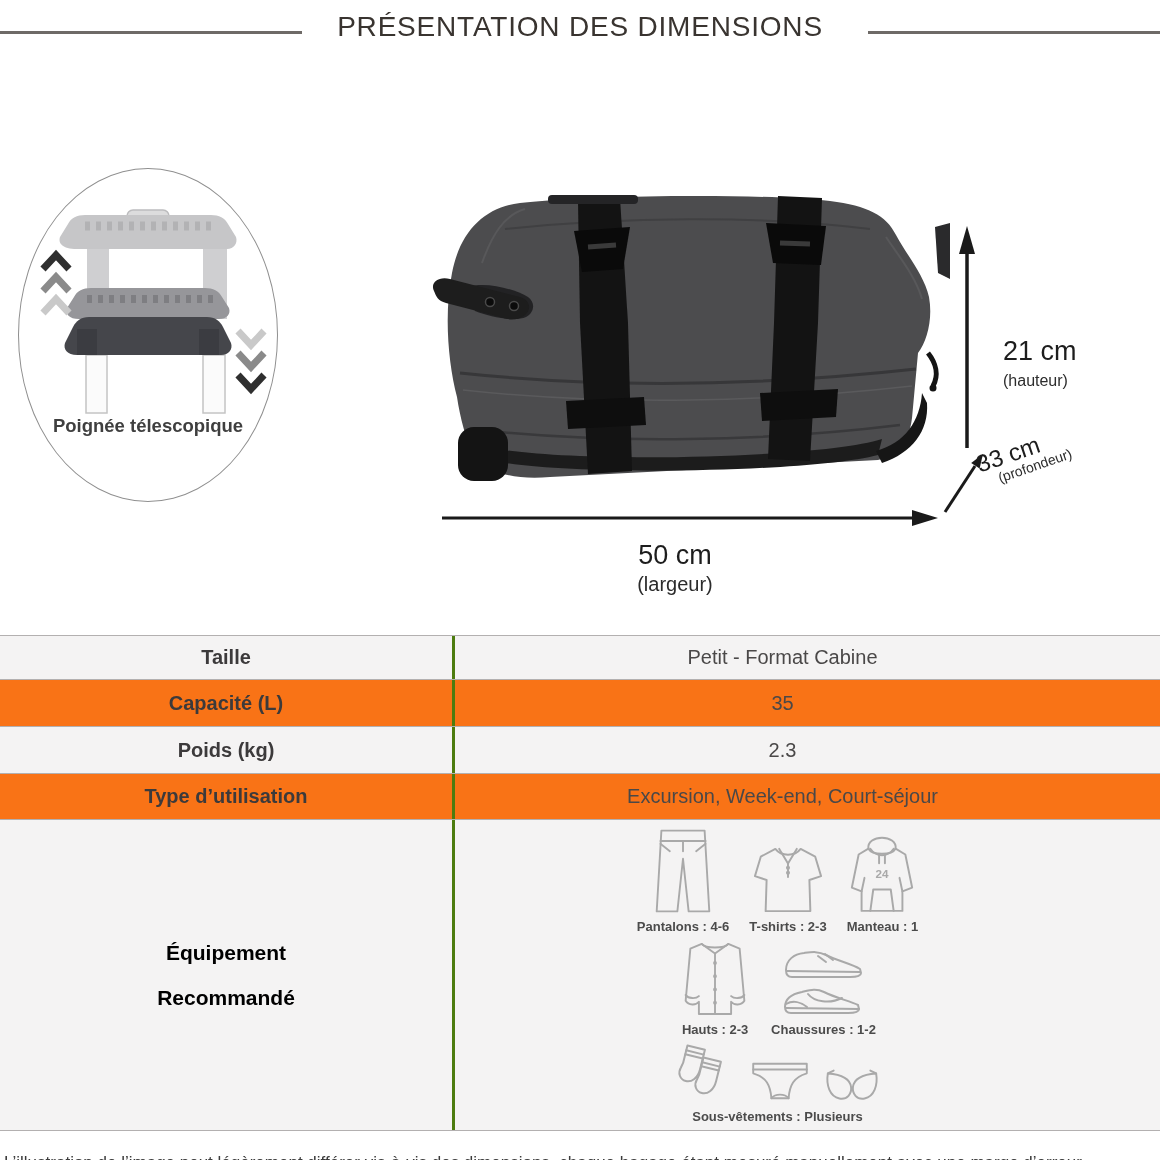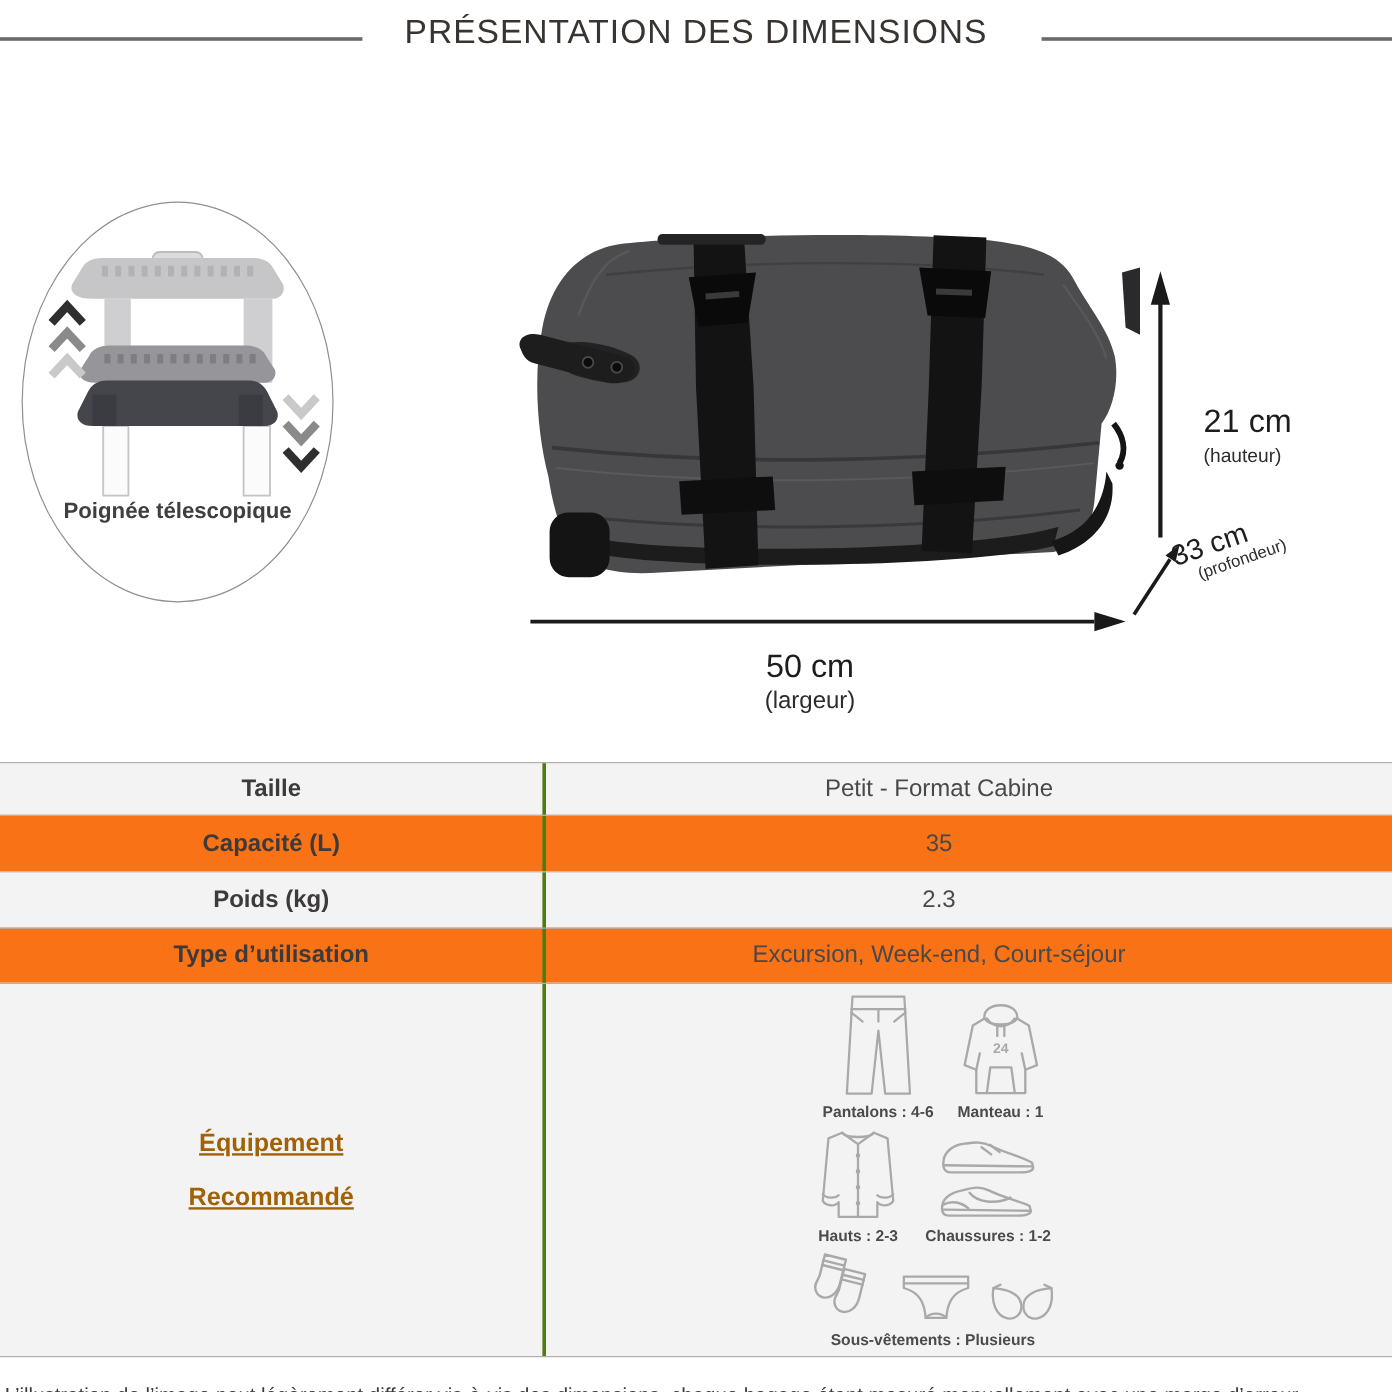--- a/index.html
+++ b/index.html
@@ -36,21 +36,21 @@
   .trow:last-child{border-bottom:1px solid #b3b0b0;}
   .trow.shade{background:#f4f3f3;}
   .trow.plain{background:#f97316;}
   .tlabel{width:455px;box-sizing:border-box;display:flex;align-items:center;justify-content:center;
           border-right:3px solid #4d7c0f;
           font-size:20px;font-weight:700;color:#3c3a3b;}
   .tvalue{flex:1;display:flex;align-items:center;justify-content:center;
           box-sizing:border-box;padding-right:50px;font-size:20px;color:#4a4848;}
   .r1{height:44px;} .r2{height:47px;} .r3{height:47px;} .r4{height:46px;} .r5{height:312px;}
   .equip-title{display:flex;flex-direction:column;align-items:center;gap:21px;
-               font-size:21px;font-weight:700;color:#a16207;line-height:1.1;text-decoration:underline;}
+               font-size:21px;font-weight:700;color:#000000;line-height:1.1;}
 
   
   .equip-content{display:flex;flex-direction:column;align-items:center;gap:6px;padding-right:10px;}
   .equip-row{display:flex;align-items:flex-end;gap:20px;}
   .equip-group{display:flex;flex-direction:column;align-items:center;}
   .equip-caption{margin-top:4px;font-size:13px;font-weight:600;color:#4b4b4b;white-space:nowrap;}
   .uw-icons{display:flex;align-items:flex-end;gap:14px;}
   .oicon{stroke:#a9a9a9;fill:none;stroke-width:2;stroke-linecap:round;stroke-linejoin:round;}
   .oicon text{stroke:none;fill:#a9a9a9;font-family:"Liberation Sans",sans-serif;font-weight:700;font-size:12px;}
 
@@ -203,20 +203,30 @@
               <svg class="oicon" width="62" height="88" viewBox="0 0 66 92">
                 <path d="M10 3 H56 L61 89 H39 L33 33 L27 89 H5 Z"></path>
                 <path d="M9 14 H57"></path>
                 <path d="M9 17 L19 25"></path>
                 <path d="M57 17 L47 25"></path>
                 <path d="M33 14 V25"></path>
               </svg>
               <div class="equip-caption">Pantalons : 4-6</div>
             </div>
             <div class="equip-group">
+              <svg class="oicon" width="72" height="70" viewBox="0 0 74 72">
+                <path d="M24 4 L9 12 L3 32 L15 36 L14 68 H60 L59 36 L71 32 L65 12 L50 4 C44 12 30 12 24 4 Z"></path>
+                <path d="M28 4 L37 19 L46 4"></path>
+                <path d="M37 19 V33"></path>
+                <circle cx="37" cy="23.5" r="1.1"></circle>
+                <circle cx="37" cy="28.5" r="1.1"></circle>
+              </svg>
+              <div class="equip-caption">T-shirts : 2-3</div>
+            </div>
+            <div class="equip-group">
               <svg class="oicon" width="70" height="86" viewBox="0 0 72 88">
                 <path d="M22 20 C20 5 52 5 50 20"></path>
                 <path d="M22 20 L12 26 L5 60 L15 64 L15 84 H57 L57 64 L67 60 L60 26 L50 20 C46 27 26 27 22 20 Z"></path>
                 <path d="M24 20 C30 29 42 29 48 20"></path>
                 <path d="M33 27 V35 M39 27 V35"></path>
                 <path d="M24 84 L27 62 H45 L48 84"></path>
                 <path d="M15 64 L18 50 M57 64 L54 50"></path>
                 <text x="36" y="50" text-anchor="middle">24</text>
               </svg>
               <div class="equip-caption">Manteau : 1</div>

